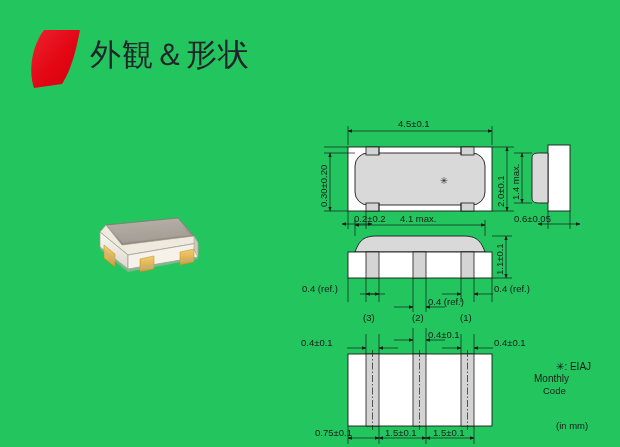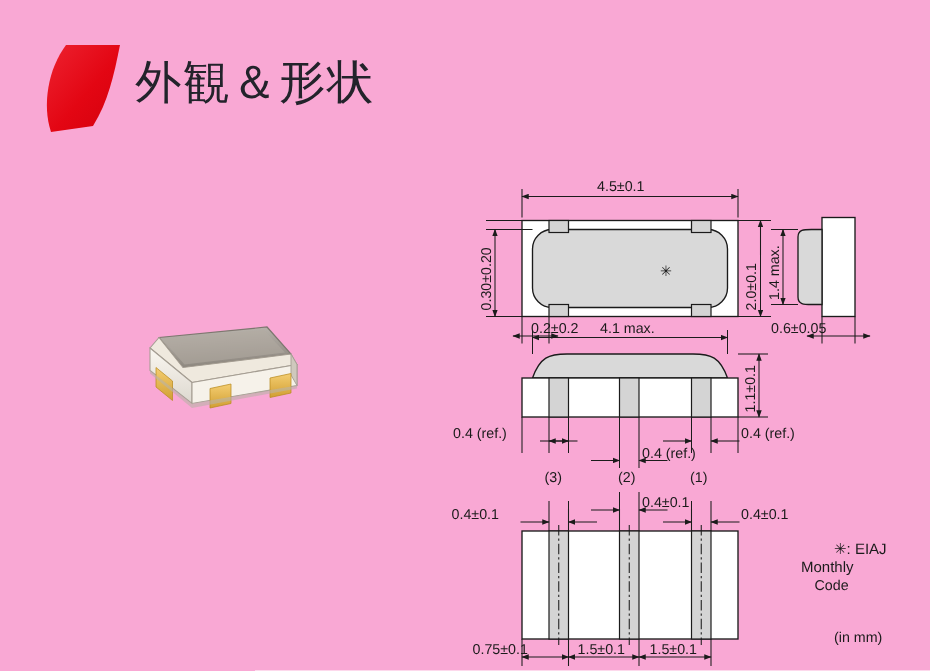--- a/index.html
+++ b/index.html
@@ -12,21 +12,21 @@
     height: 447px;
     position: relative;
     font-family: "Liberation Sans", sans-serif;
     overflow: hidden;
   }
   #page {
     position: absolute;
     left: 0; top: 0;
     width: 620px;
     height: 447px;
-    background: #f9a8d4;
+    background: #22c55e;
   }
   
   .header {
     position: absolute;
     left: 0; top: 0;
     width: 620px;
     height: 110px;
   }
   .logo-mark {
     position: absolute;

